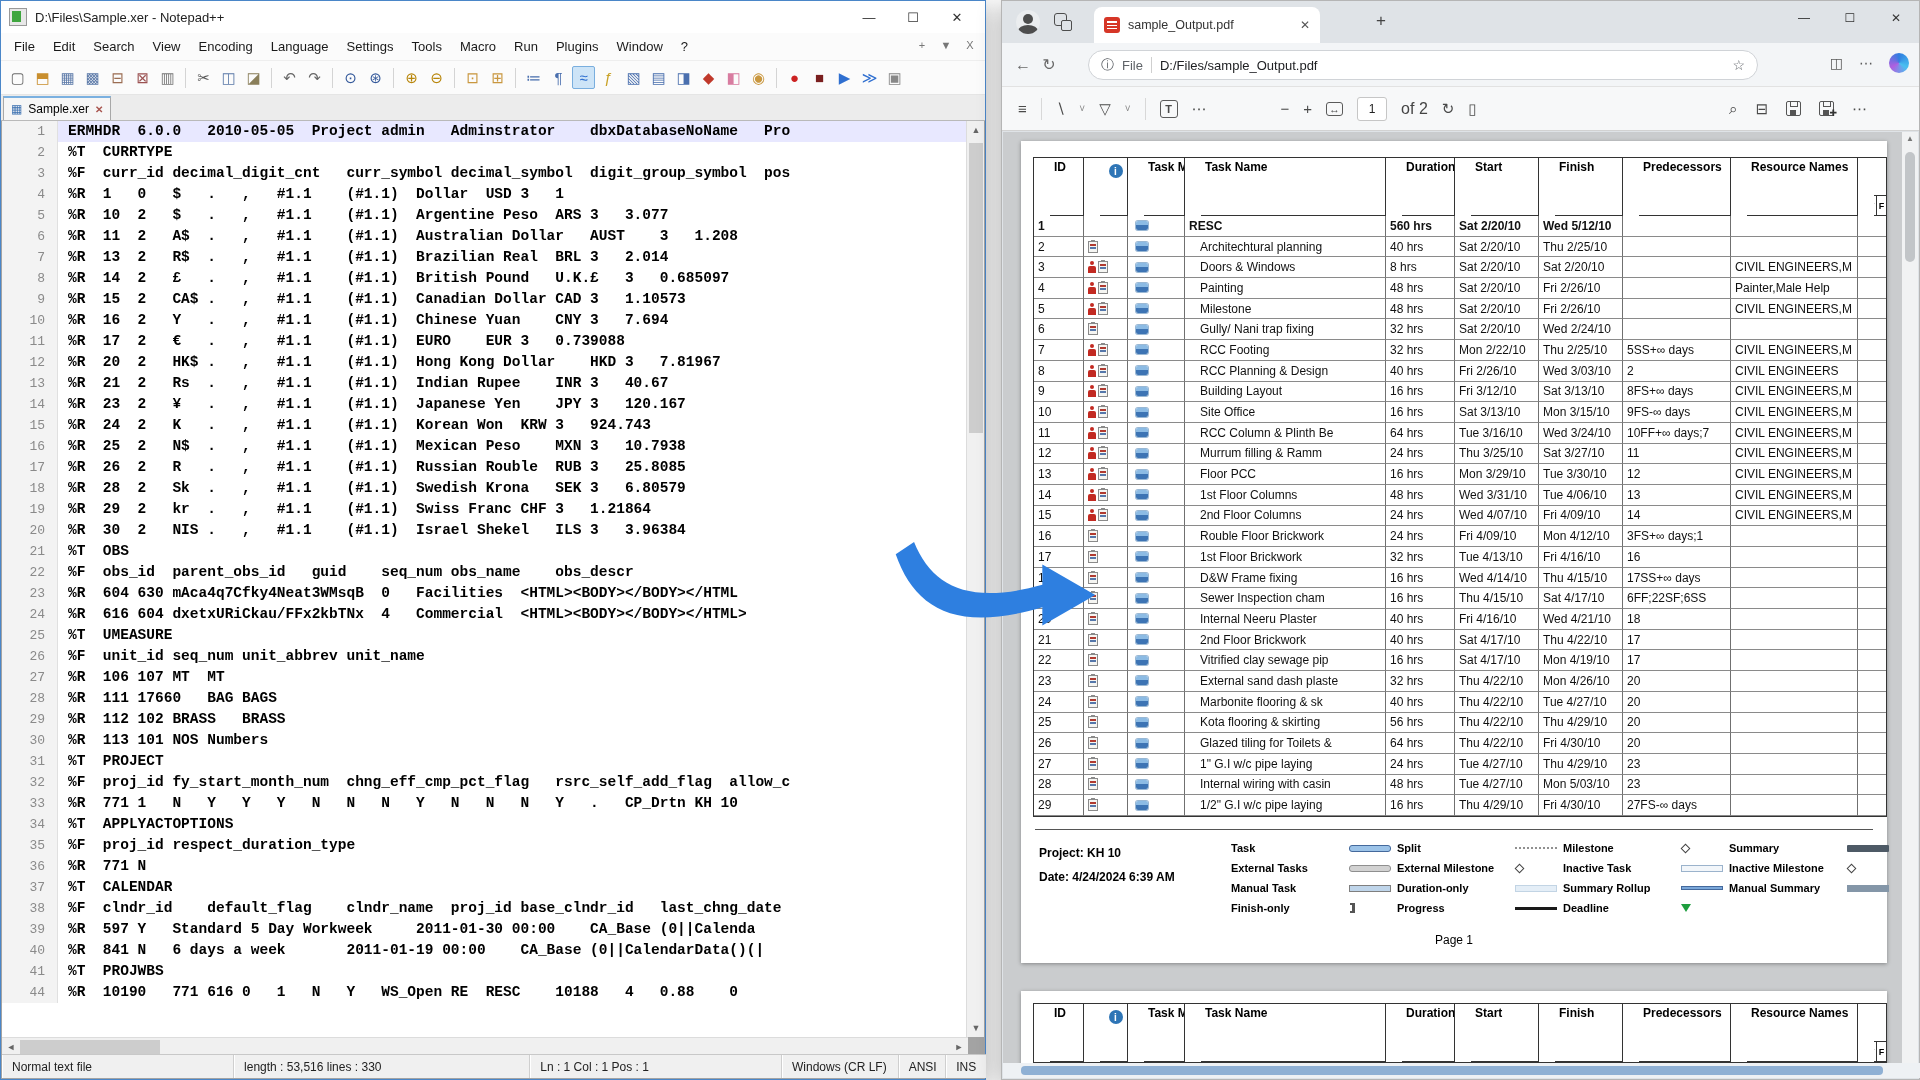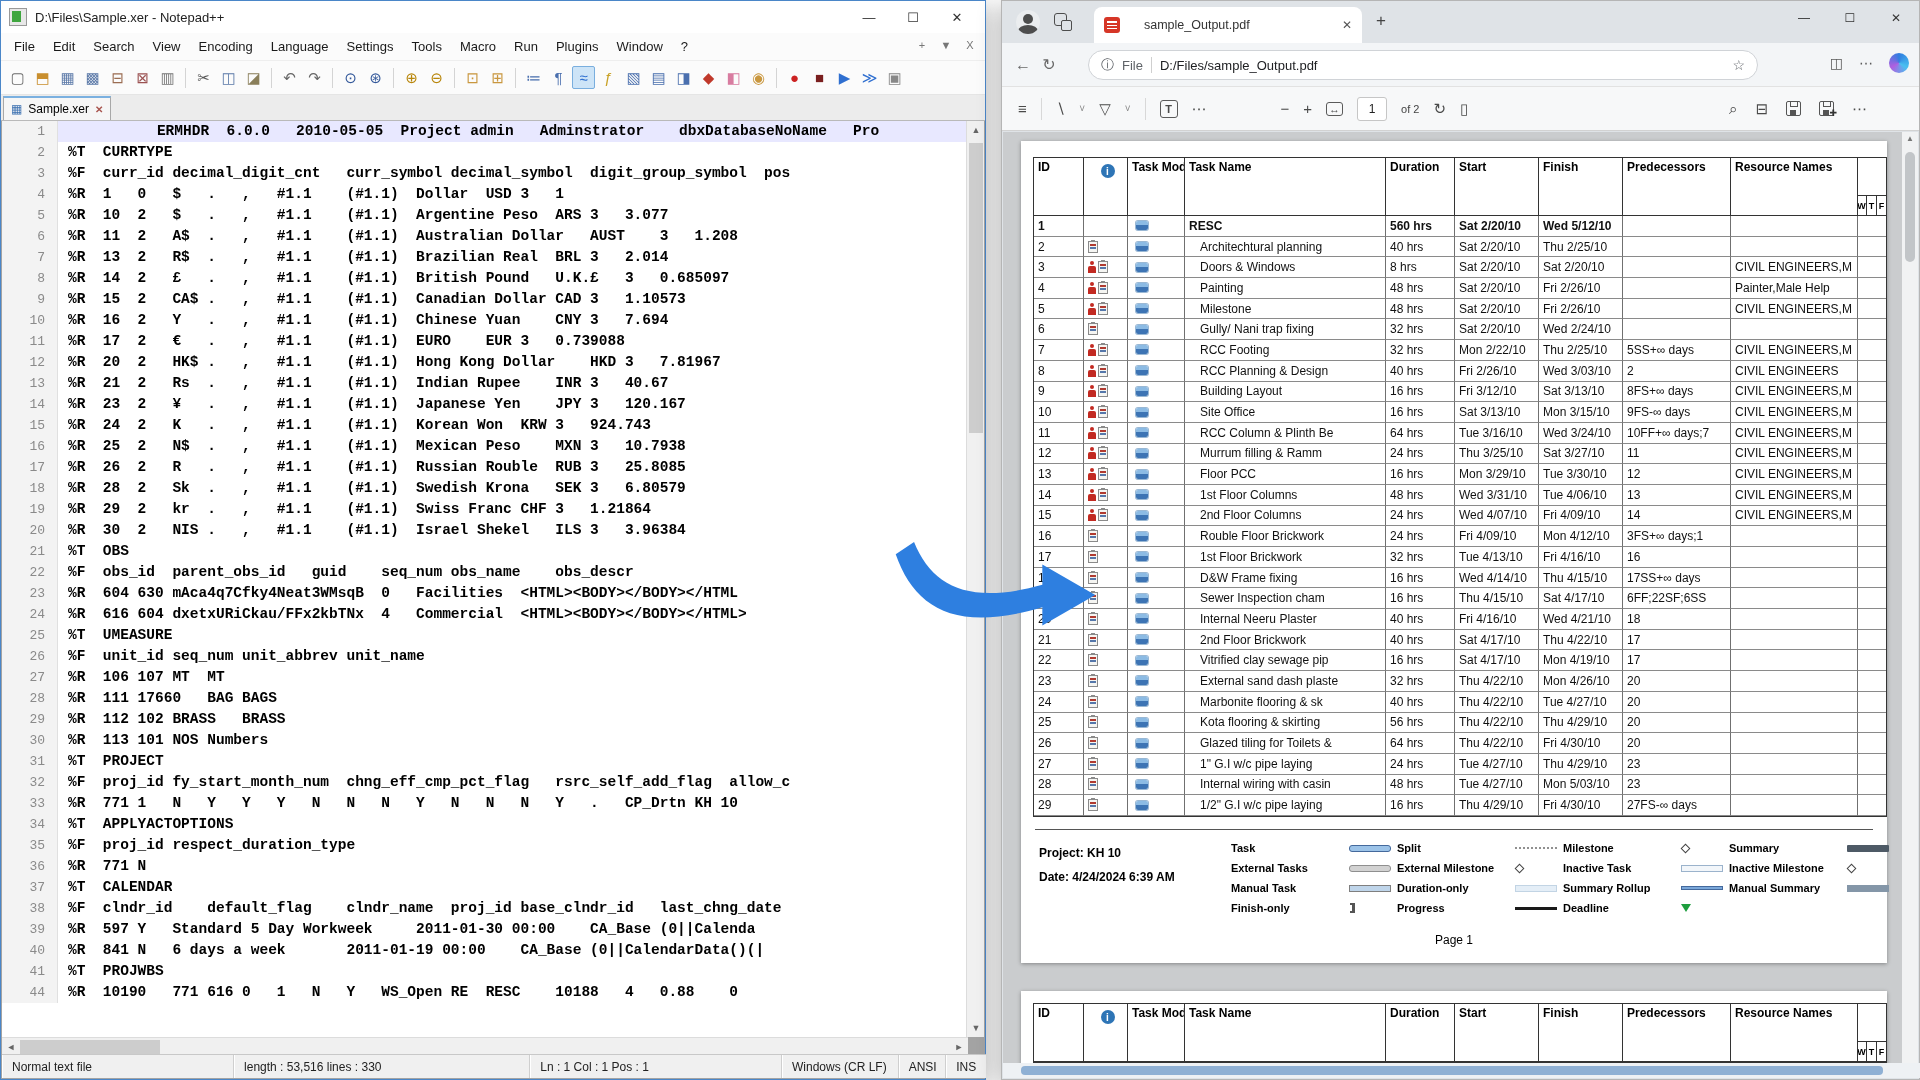--- a/index.html
+++ b/index.html
@@ -24,73 +24,73 @@
   .ticon { width:23px; height:23px; display:flex; align-items:center; justify-content:center; font-size:15px; margin:0 1px; }
   .ticon.hl { background:#cde4f7; border:1px solid #79aede; border-radius:2px; }
   .tsep { width:1px; height:20px; background:#d4d4d4; margin:0 5px; }
   .npp-tabs { height:26px; background:#ececec; border-bottom:1px solid #b9b9b9; display:flex; align-items:flex-end; padding-left:2px; }
   .npp-tab { height:24px; background:#f6f6f6; border:1px solid #a8a8a8; border-bottom:none; display:flex; align-items:center; padding:0 7px; font-size:12px; gap:6px; border-top:2px solid #7ab0e0; }
   .disk { color:#3a6fb0; font-size:12px; }
   .tabx { color:#a8544e; font-size:10px; font-weight:bold; }
   .npp-editor { position:absolute; left:1px; top:120px; width:966px; height:916px; background:#fff; overflow:hidden; font-family:"Liberation Mono", monospace; }
   .eline { height:21px; display:flex; white-space:pre; }
   .eline .ln { width:56px; background:#f3f3f3; color:#8a8a8a; font-size:13px; text-align:right; padding-right:12px; line-height:21px; border-right:1px solid #e0e0e0; flex:none; }
-  .eline .lt { padding-left:10px; font-size:14.5px; font-weight:700; color:#000; line-height:21px; overflow:hidden;text-align:center; }
+  .eline .lt { padding-left:10px; font-size:14.5px; font-weight:700; color:#000; line-height:21px; overflow:hidden; }
   .eline.cur .lt { background:#e8e8ff; width:100%; }
   .vscroll { position:absolute; right:1px; top:120px; width:18px; height:916px; background:#f0f0f0; border-left:1px solid #dcdcdc; }
   .vthumb { position:absolute; left:2px; top:22px; width:14px; height:290px; background:#cdcdcd; }
   .sarrow { position:absolute; width:18px; height:18px; font-size:9px; color:#666; display:flex; align-items:center; justify-content:center; }
   .hscroll { position:absolute; left:1px; top:1036px; width:966px; height:18px; background:#f0f0f0; border-top:1px solid #dcdcdc; }
   .hthumb { position:absolute; left:18px; top:2px; width:140px; height:14px; background:#cdcdcd; }
   .npp-status { position:absolute; left:1px; bottom:1px; width:984px; height:24px; background:#f0f0f0; border-top:1px solid #c8c8c8; display:flex; align-items:center; font-size:12px; color:#222; }
   .sseg { height:100%; display:flex; align-items:center; padding:0 10px; border-right:1px solid #cfcfcf; box-shadow:inset 1px 0 0 #fff; overflow:hidden; white-space:nowrap; }
 
   
   #edge { left:1001px; top:0; width:919px; height:1080px; background:#dfe3e7; border:1px solid #b5b5b5; }
   .e-tabs { height:42px; position:relative; }
   .e-profile { position:absolute; left:14px; top:9px; width:24px; height:24px; border-radius:50%; background:#ebedef; overflow:hidden; }
   .e-profile::before { content:""; position:absolute; left:7px; top:4px; width:10px; height:10px; border-radius:50%; background:#4d4d4d; }
   .e-profile::after { content:""; position:absolute; left:2px; top:15px; width:20px; height:12px; border-radius:50%; background:#4d4d4d; }
   .e-tabgroups { position:absolute; left:52px; top:12px; width:13px; height:13px; border:1.6px solid #4d4d4d; border-radius:3px; }
   .e-tabgroups::after { content:""; position:absolute; right:-6px; bottom:-6px; width:9px; height:9px; border:1.6px solid #4d4d4d; border-radius:2px; background:#dfe3e7; }
-  .e-tab { position:absolute; left:92px; top:6px; width:268px; height:36px; background:#fff; border-radius:8px 8px 0 0; display:flex; align-items:center; padding:0 10px; gap:24px; }
+  .e-tab { position:absolute; left:92px; top:6px; width:226px; height:36px; background:#fff; border-radius:8px 8px 0 0; display:flex; align-items:center; padding:0 10px; gap:8px; }
   .pdfico { width:16px; height:16px; border-radius:3px; background:#d63627; position:relative; flex:none; }
   .pdfico::after { content:""; position:absolute; left:3px; top:4px; width:10px; height:8px; background:repeating-linear-gradient(#fff 0 1.5px, transparent 1.5px 3.5px); }
   .e-tab-title { font-size:12.5px; color:#333; flex:1; overflow:hidden; white-space:nowrap; }
   .e-tab-x { color:#555; font-size:12px; }
   .e-newtab { position:absolute; left:374px; top:10px; font-size:17px; color:#444; }
   .e-winbtns { position:absolute; right:0; top:0; display:flex; }
   .e-winbtn { width:46px; height:34px; display:flex; align-items:center; justify-content:center; font-size:12px; color:#333; }
   .e-nav { height:44px; background:#f3f5f7; display:flex; align-items:center; position:relative; border-bottom:1px solid #e2e2e2; }
   .e-navico { width:26px; text-align:center; font-size:16px; color:#6a6a6a; }
   .e-omni { position:absolute; left:86px; top:7px; width:670px; height:30px; background:#fff; border:1px solid #d0d3d7; border-radius:16px; display:flex; align-items:center; padding:0 12px; gap:8px; font-size:13px; color:#202124; }
   .e-omni .divider { width:1px; height:16px; background:#cfcfcf; }
   .e-omni .star { margin-left:auto; color:#5f6368; font-size:14px; }
   .e-right-icos { position:absolute; right:10px; top:10px; display:flex; gap:16px; align-items:center; }
   .e-right-icos .g { color:#5a5a5a; font-size:14px; }
   .copilot { width:20px; height:20px; border-radius:50%; background:conic-gradient(#2f7de0,#49c0f0,#b05fe0,#2f7de0); }
   .e-pdfbar { height:44px; background:#f7f8f9; border-bottom:1px solid #d2d2d2; position:relative; display:flex; align-items:center; padding-left:16px; gap:14px; font-size:15px; color:#4a4a4a; }
   .pbsep { width:1px; height:22px; background:#d8d8d8; }
   .pagebox { width:30px; height:24px; border:1px solid #c6c6c6; background:#fff; border-radius:3px; display:flex; align-items:center; justify-content:center; font-size:12px; color:#222; }
-  .of2 { font-size:11px; color:#444; }
+  .of2 { font-size:16px; color:#444; }
   .tbox { width:18px; height:18px; border:1.5px solid #5a5a5a; border-radius:3px; display:flex; align-items:center; justify-content:center; font-size:11px; font-weight:bold; }
   .e-pdfbar .right { position:absolute; right:52px; display:flex; gap:18px; align-items:center; }
   .floppy { width:15px; height:15px; border:1.6px solid #555; border-radius:2px; position:relative; }
   .floppy::before { content:""; position:absolute; left:3px; top:0; width:6px; height:4px; border:1.3px solid #555; border-top:none; }
   .floppy::after { content:""; position:absolute; left:3px; bottom:0; width:6px; height:5px; background:#555; }
   .floppy.pen::after { background:#555; }
   .penmark { position:absolute; right:-4px; bottom:-3px; font-size:9px; color:#333; }
   .e-content { position:absolute; left:1px; top:131px; width:900px; height:933px; background:#caccce; overflow:hidden; }
   .pdf-page { position:absolute; left:18px; width:866px; background:#fff; box-shadow:0 1px 4px rgba(0,0,0,.35); }
   #page1 { top:9px; height:822px; }
   #page2 { top:859px; height:74px; }
   .ptable { position:absolute; left:12px; top:16px; width:854px; border:1px solid #333; }
   .phead, .prow { display:grid; grid-template-columns:50px 44px 57px 201px 69px 84px 84px 108px 127px 28px; }
   .phead { height:58px; }
-  .phead .pc { border-right:1px solid #333; border-bottom:1px solid #333; font-size:12px; font-weight:bold; padding:2px 0 12px 4px; overflow:hidden; white-space:nowrap; position:relative; }
+  .phead .pc { border-right:1px solid #333; border-bottom:1px solid #333; font-size:12px; font-weight:bold; padding:2px 0 12px 4px; overflow:hidden; white-space:nowrap; position:relative;margin-left:16px; }
   .prow { height:20.7px; }
   .prow .pc { border-right:1px solid #707070; border-bottom:1px solid #8a8a8a; font-size:12px; color:#111; display:flex; align-items:center; padding-left:4px; overflow:hidden; white-space:nowrap; }
   .prow.bold .pc { font-weight:bold; }
   .prow .pc.indent { padding-left:15px; }
   .pc.gantt, .prow .pc:last-child { border-right:none; }
   .infohead { width:14px; height:14px; border-radius:50%; background:#2e75b6; color:#fff; font-size:10px; font-weight:bold; display:flex; align-items:center; justify-content:center; margin:4px auto 0; }
   .wtf { position:absolute; right:0; bottom:0; display:flex; }
   .wtf span { width:10px; height:20px; border-left:1px solid #333; border-top:1px solid #333; font-size:9px; font-weight:bold; display:flex; align-items:center; justify-content:center; }
   .ico-person { position:relative; width:8px; height:12px; flex:none; margin-right:2px; }
   .ico-person::before { content:""; position:absolute; left:2px; top:0; width:4px; height:4px; border-radius:50%; background:#c22a22; }

